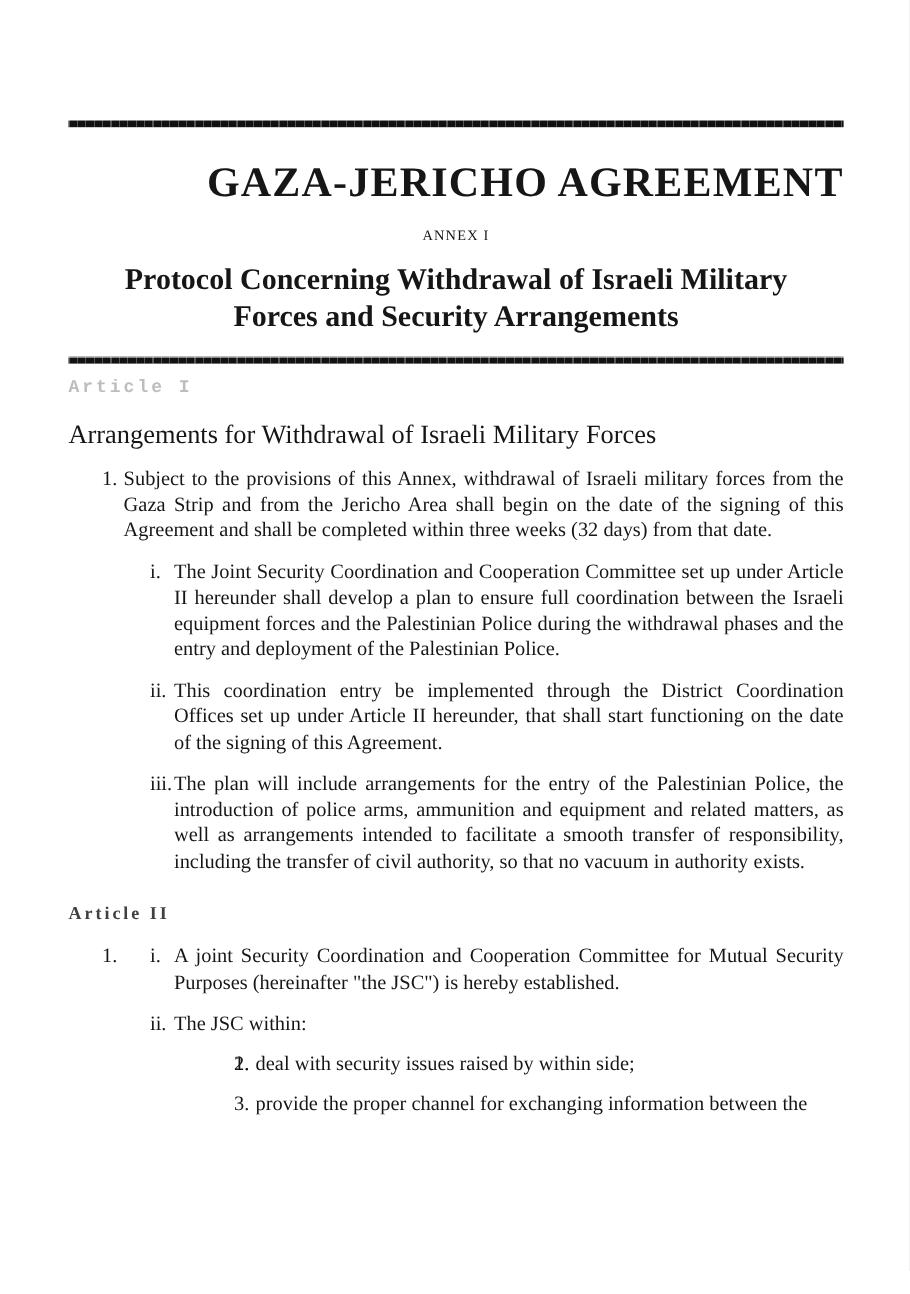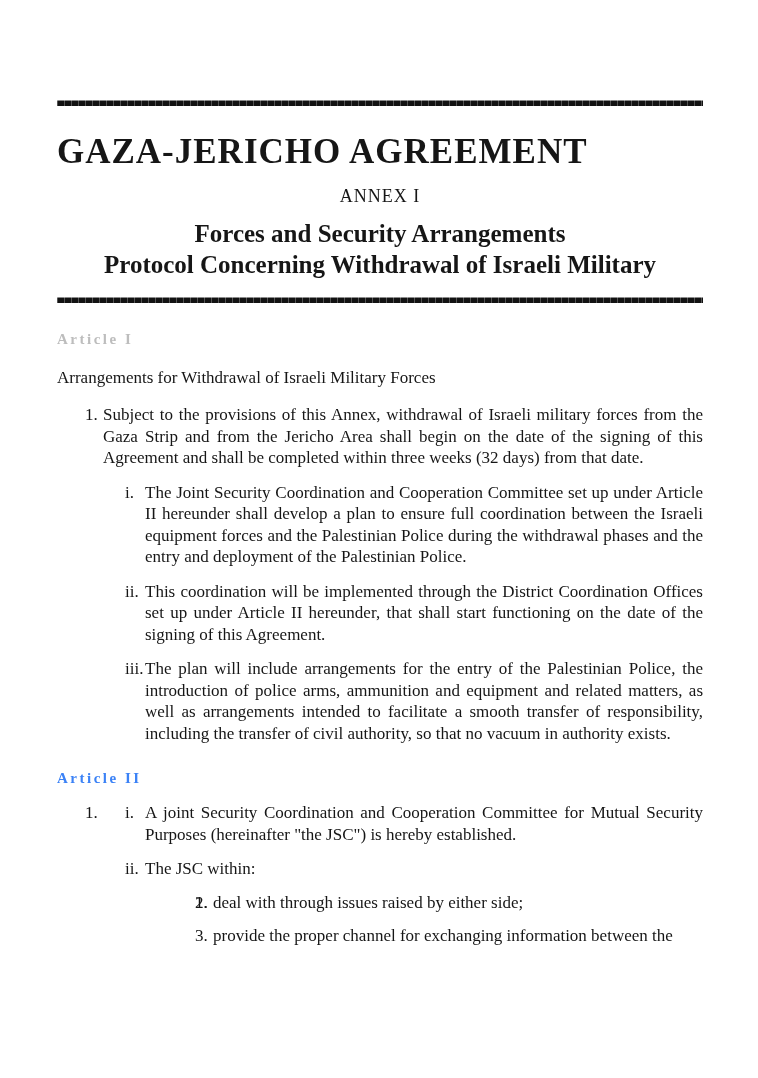--- a/index.html
+++ b/index.html
@@ -20,53 +20,53 @@
     height: 6px;
     background:
       repeating-linear-gradient(90deg, rgba(255,255,255,0.28) 0 1px, rgba(255,255,255,0) 1px 7px),
       linear-gradient(to bottom, #8a8a8a 0, #8a8a8a 1px, #121212 1px);
   }
   .rule-top { margin-top: 100px; }
   .rule-bottom { margin-top: 17px; }
 
   .doc-title {
     margin: 26px 0 0 0;
-    text-align: left;
+    text-align: right;
     font-size: 35px;
     font-weight: bold;
     letter-spacing: 1px;
     line-height: 40px;
   }
   .annex {
     margin-top: 14px;
     text-align: center;
-    font-size: 18px;
+    font-size: 12px;
     letter-spacing: 1px;
     line-height: 21px;
   }
   .subtitle {
     margin-top: 11px;
     text-align: center;
     font-size: 25px;
     font-weight: bold;
     line-height: 31px;
   }
 
   .article-heading {
     font-size: 15px;
     font-weight: bold;
     letter-spacing: 2.5px;
     line-height: 17px;
   }
-  .article-heading.faint   { color: #bdbdbd; filter: blur(0.5px); margin-top: 28px; }
-  .article-heading.damaged { color: #3b82f6; filter: blur(0.55px); margin-top: 26px; }
+  .article-heading.faint   { color: #bdbdbd; filter: blur(0.5px); margin-top: 12px; font-family: Liberation Mono, monospace; }
+  .article-heading.damaged { color: #404040; filter: blur(0.55px); margin-top: 26px; }
 
   .section-title {
     margin-top: 19px;
-    font-size: 17px;
+    font-size: 22px;
     line-height: 22px;
   }
 
   .para { font-size: 17px; line-height: 21.5px; }
   .just  { text-align: justify; }
 
   .li { position: relative; }
   .li .num { position: absolute; top: 0; }
 
   .li-l1 { padding-left: 46px;  margin-top: 15px; }
@@ -82,42 +82,42 @@
 <body>
 
 <div class="page">
   <div class="content">
 
     <div class="rule rule-top"></div>
 
     <div class="doc-title">GAZA-JERICHO AGREEMENT</div>
     <div class="annex">ANNEX I</div>
     <div class="subtitle">
+      <div>Protocol Concerning Withdrawal of Israeli Military</div>
       <div>Forces and Security Arrangements</div>
-      <div>Protocol Concerning Withdrawal of Israeli Military</div>
     </div>
 
     <div class="rule rule-bottom"></div>
 
     <div class="article-heading faint">Article I</div>
     <div class="section-title">Arrangements for Withdrawal of Israeli Military Forces</div>
 
     <div class="para just li li-l1">
       <span class="num">1.</span>
       <span>Subject to the provisions of this Annex, withdrawal of Israeli military forces from the Gaza Strip and from the Jericho Area shall begin on the date of the signing of this Agreement and shall be completed within three weeks (32 days) from that date.</span>
     </div>
 
     <div class="para just li li-l2">
       <span class="num">i.</span>
       <span>The Joint Security Coordination and Cooperation Committee set up under Article II hereunder shall develop a plan to ensure full coordination between the Israeli equipment forces and the Palestinian Police during the withdrawal phases and the entry and deployment of the Palestinian Police.</span>
     </div>
 
     <div class="para just li li-l2">
       <span class="num">ii.</span>
-      <span>This coordination will be implemented through the District Coordination Offices set up under Article II hereunder, that shall start functioning on the date of the signing of this Agreement.</span>
+      <span>This coordination entry be implemented through the District Coordination Offices set up under Article II hereunder, that shall start functioning on the date of the signing of this Agreement.</span>
     </div>
 
     <div class="para just li li-l2">
       <span class="num">iii.</span>
       <span>The plan will include arrangements for the entry of the Palestinian Police, the introduction of police arms, ammunition and equipment and related matters, as well as arrangements intended to facilitate a smooth transfer of responsibility, including the transfer of civil authority, so that no vacuum in authority exists.</span>
     </div>
 
     <div class="article-heading damaged">Article II</div>
 
     <div class="para li li-l1">
@@ -133,21 +133,21 @@
       <span class="num">ii.</span>
       <span>The JSC within:</span>
     </div>
 
     <div class="para just li li-l3">
       <span class="num">1.</span>
     </div>
 
     <div class="para li li-l3">
       <span class="num">2.</span>
-      <span>deal with through issues raised by either side;</span>
+      <span>deal with security issues raised by within side;</span>
     </div>
 
     <div class="para just li li-l3">
       <span class="num">3.</span>
       <span>provide the proper channel for exchanging information between the</span>
     </div>
 
   </div>
 </div>
 

